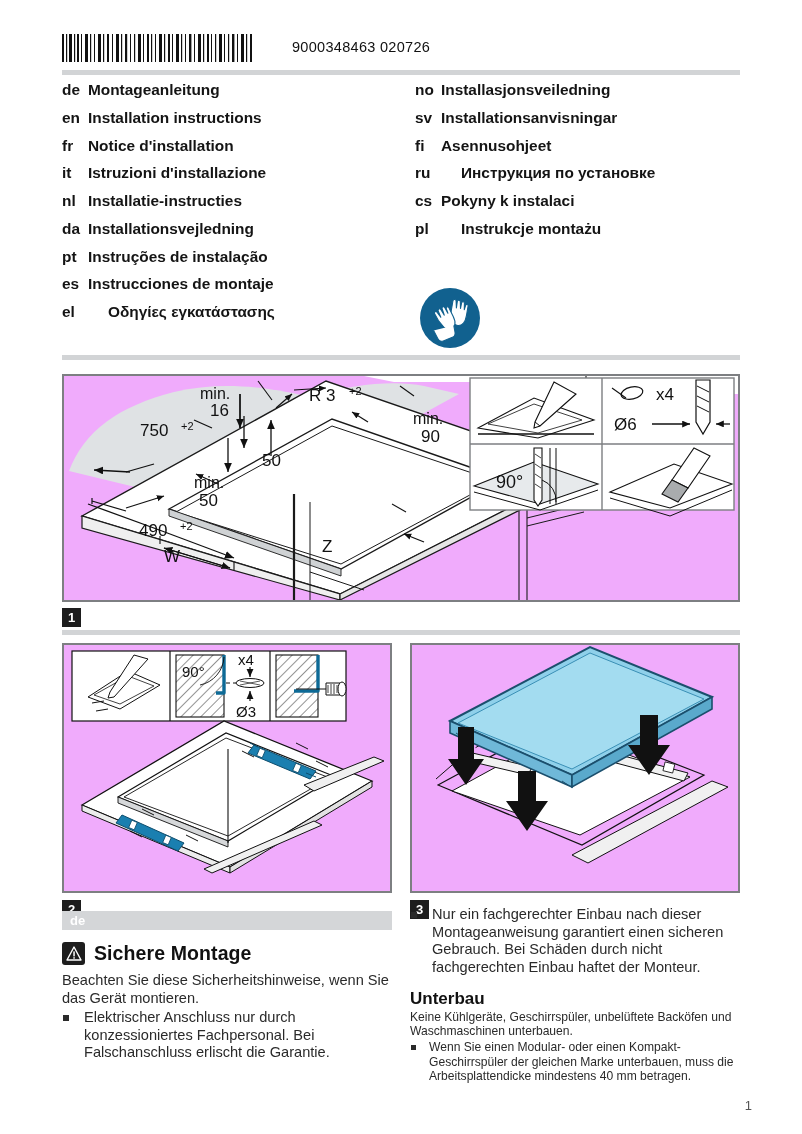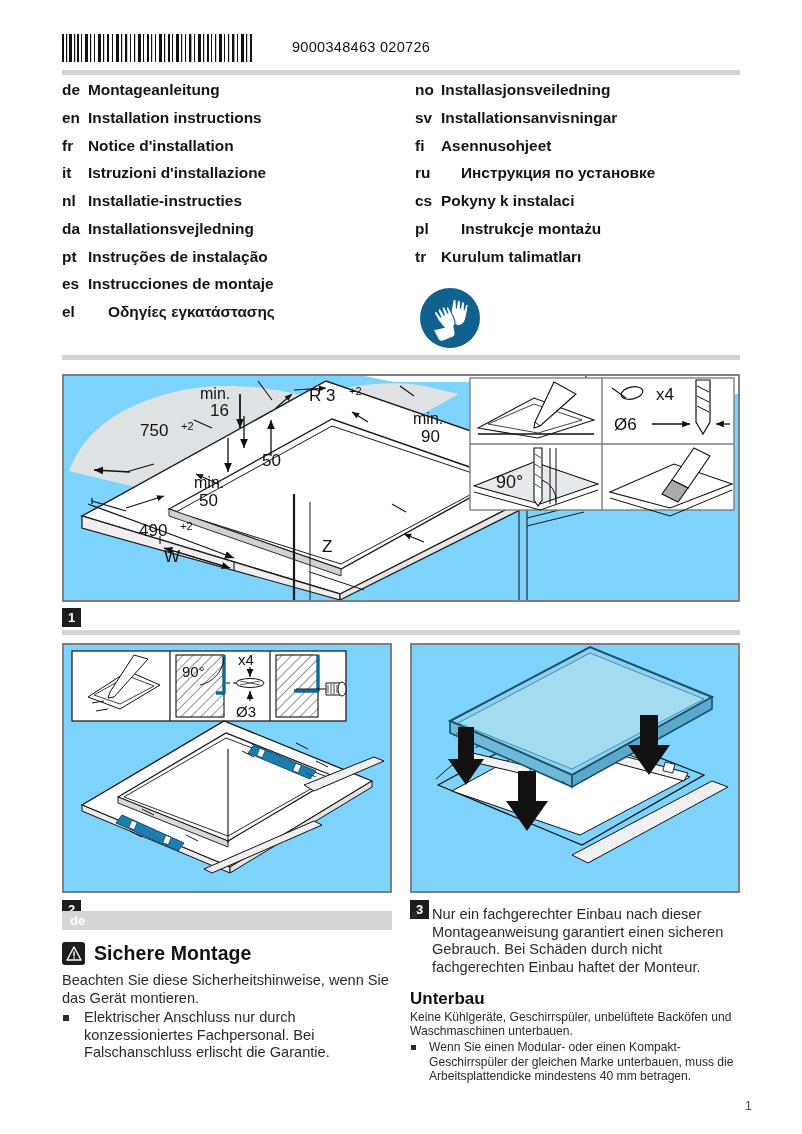--- a/index.html
+++ b/index.html
@@ -80,21 +80,21 @@
   .pictogram {
     position: absolute;
     left: 419px; top: 287px;
     width: 62px; height: 62px;
   }
 
   
   .figframe {
     position: absolute;
     border: 2px solid #7d7f82;
-    background: #7dd3fc;
+    background: #f0abfc;
     box-sizing: border-box;
   }
   #fig1 { left: 62px;  top: 374px; width: 678px; height: 228px; }
   #fig2 { left: 62px;  top: 643px; width: 330px; height: 250px; }
   #fig3 { left: 410px; top: 643px; width: 330px; height: 250px; }
 
   .figbadge {
     position: absolute;
     width: 19px; height: 19px;
     background: #1d1d1d;
@@ -315,24 +315,20 @@
         <span>Инструкция по установке</span>
       </div>
       <div class="langrow">
         <span class="code">cs</span>
         <span>Pokyny k instalaci</span>
       </div>
       <div class="langrow wide">
         <span class="code">pl</span>
         <span>Instrukcje montażu</span>
       </div>
-      <div class="langrow">
-        <span class="code">tr</span>
-        <span>Kurulum talimatları</span>
-      </div>
     </div>
 
   <svg class="pictogram" viewBox="0 0 62 62">
     <circle cx="31" cy="31" r="30" fill="#11618f"></circle>
     <g fill="#ffffff" stroke="#11618f" stroke-width="1.1" stroke-linejoin="round">
       <path d="M34 13.5c.8-1.6 3-1.3 3.1.4l.3 7.1.9-6.6c.3-1.8 2.9-1.7 3 .2l.2 6.9 1.1-5.7c.4-1.7 2.8-1.4 2.8.3l-.1 6.6 1.3-4.3c.5-1.6 2.8-1.1 2.5.6l-1.6 9.4c-.5 3.1-1.2 5.6-3 7.6-1.8 2-4.3 2.8-6.6 2.2-2.4-.6-3.9-2.6-4.4-5.2l-1.5-8z"></path>
       <path d="M15.5 26.6c-.6-1.7 1.5-2.9 2.5-1.5l3.8 5.2-2.6-6.4c-.7-1.7 1.6-3 2.6-1.4l3.5 5.6-2.2-6.4c-.6-1.7 1.7-2.8 2.6-1.2l3.2 5.7-1.6-4.6c-.6-1.6 1.7-2.6 2.5-1l4.3 8.6c1.4 2.8 2.3 5.3 1.8 8-.5 2.7-2.4 4.6-4.7 5.2-2.4.6-4.8-.4-6.5-2.4l-5.3-6.4z"></path>
       <path d="M34.8 38.5l1.2 6.6c.4 2.4-.5 4.4-2.6 5.2l-9.1 3.6c-2.1.8-4.4-.1-5.4-2.1l-4.3-8.3" fill="#ffffff"></path>
     </g>
   </svg>

